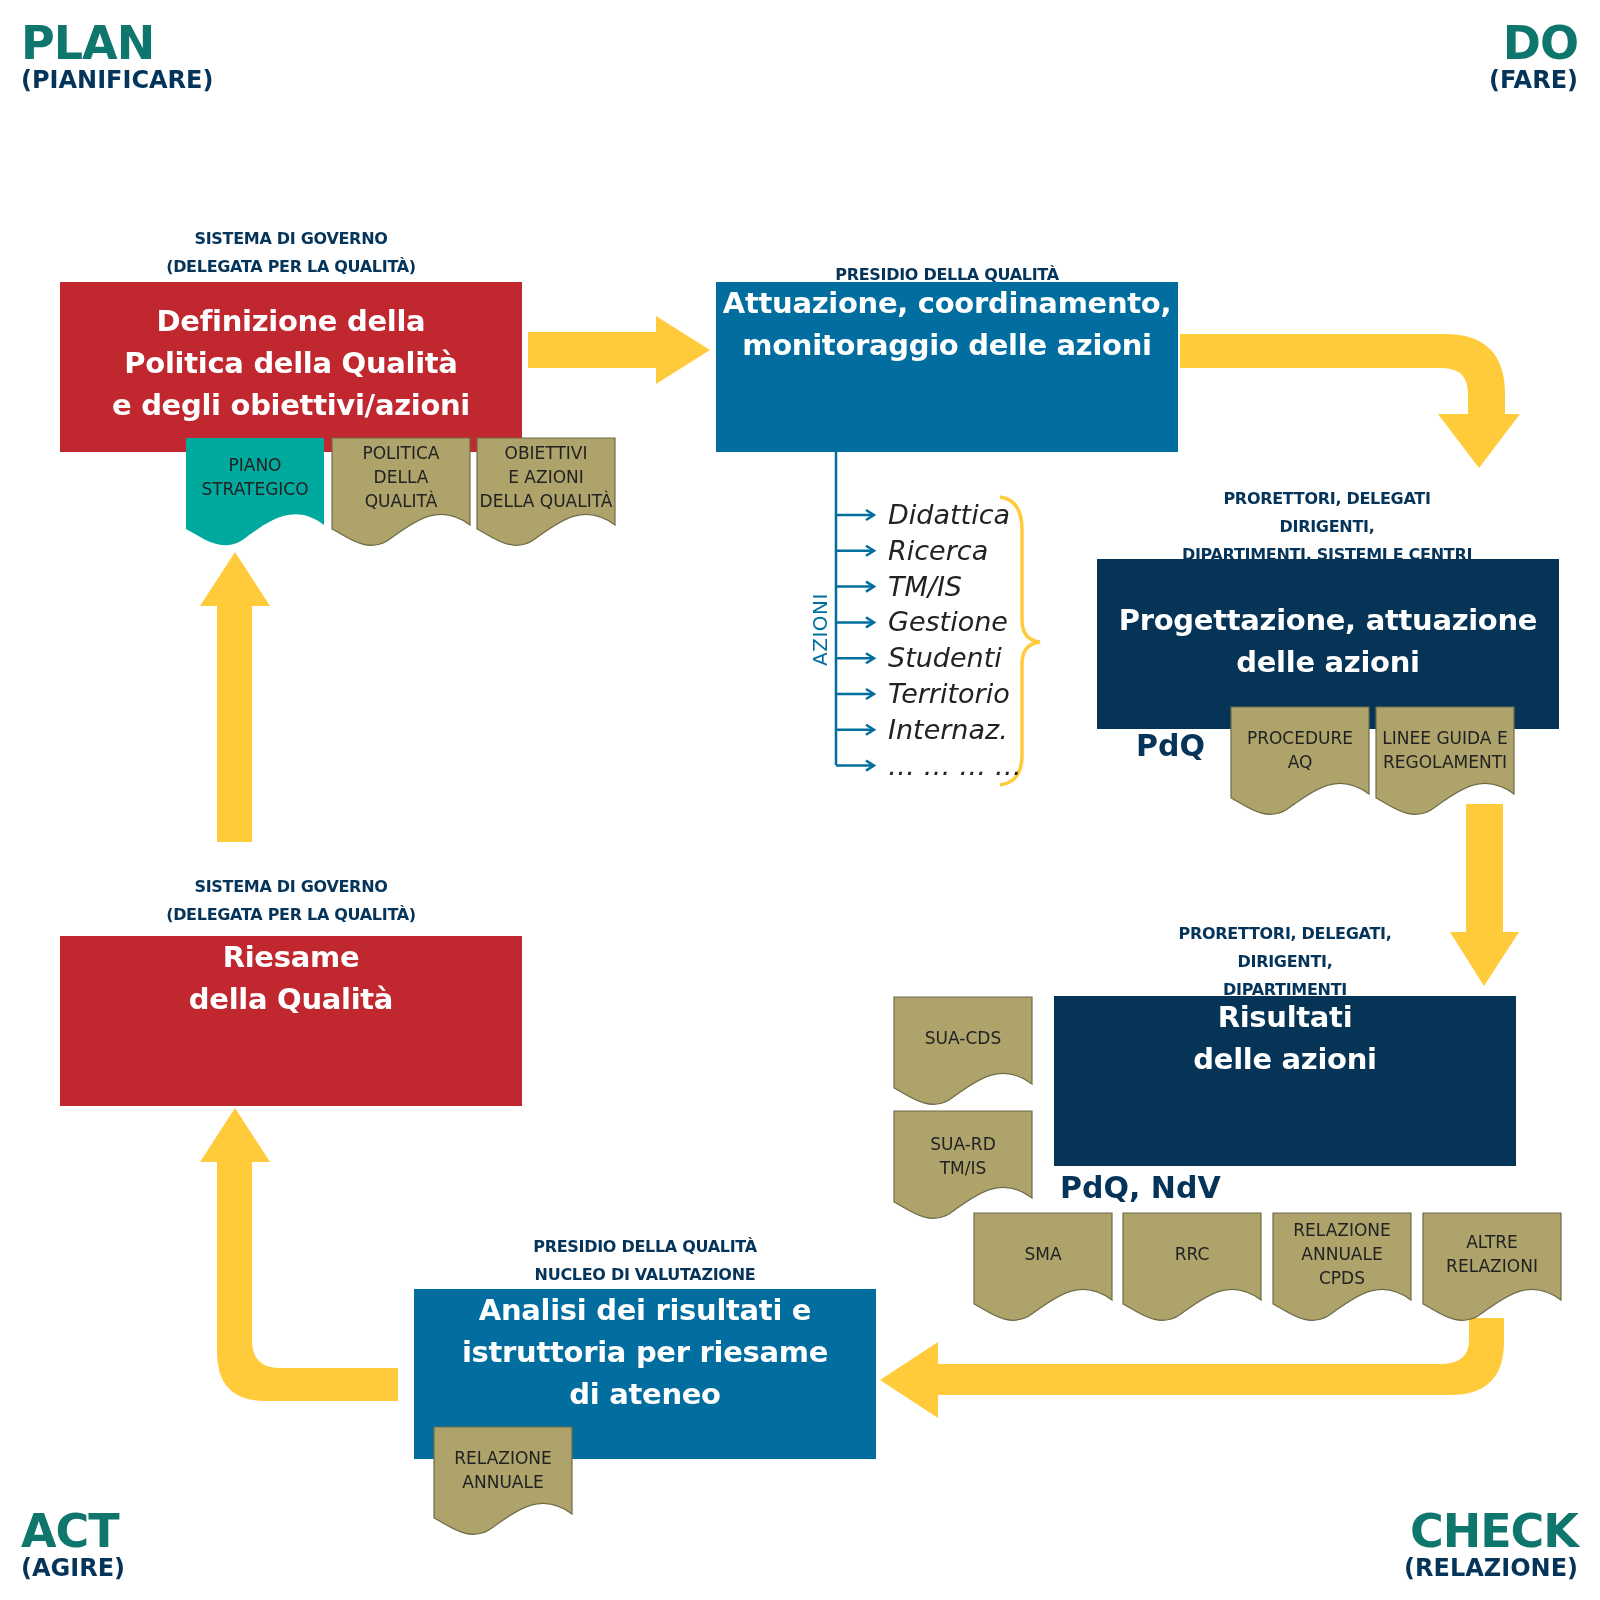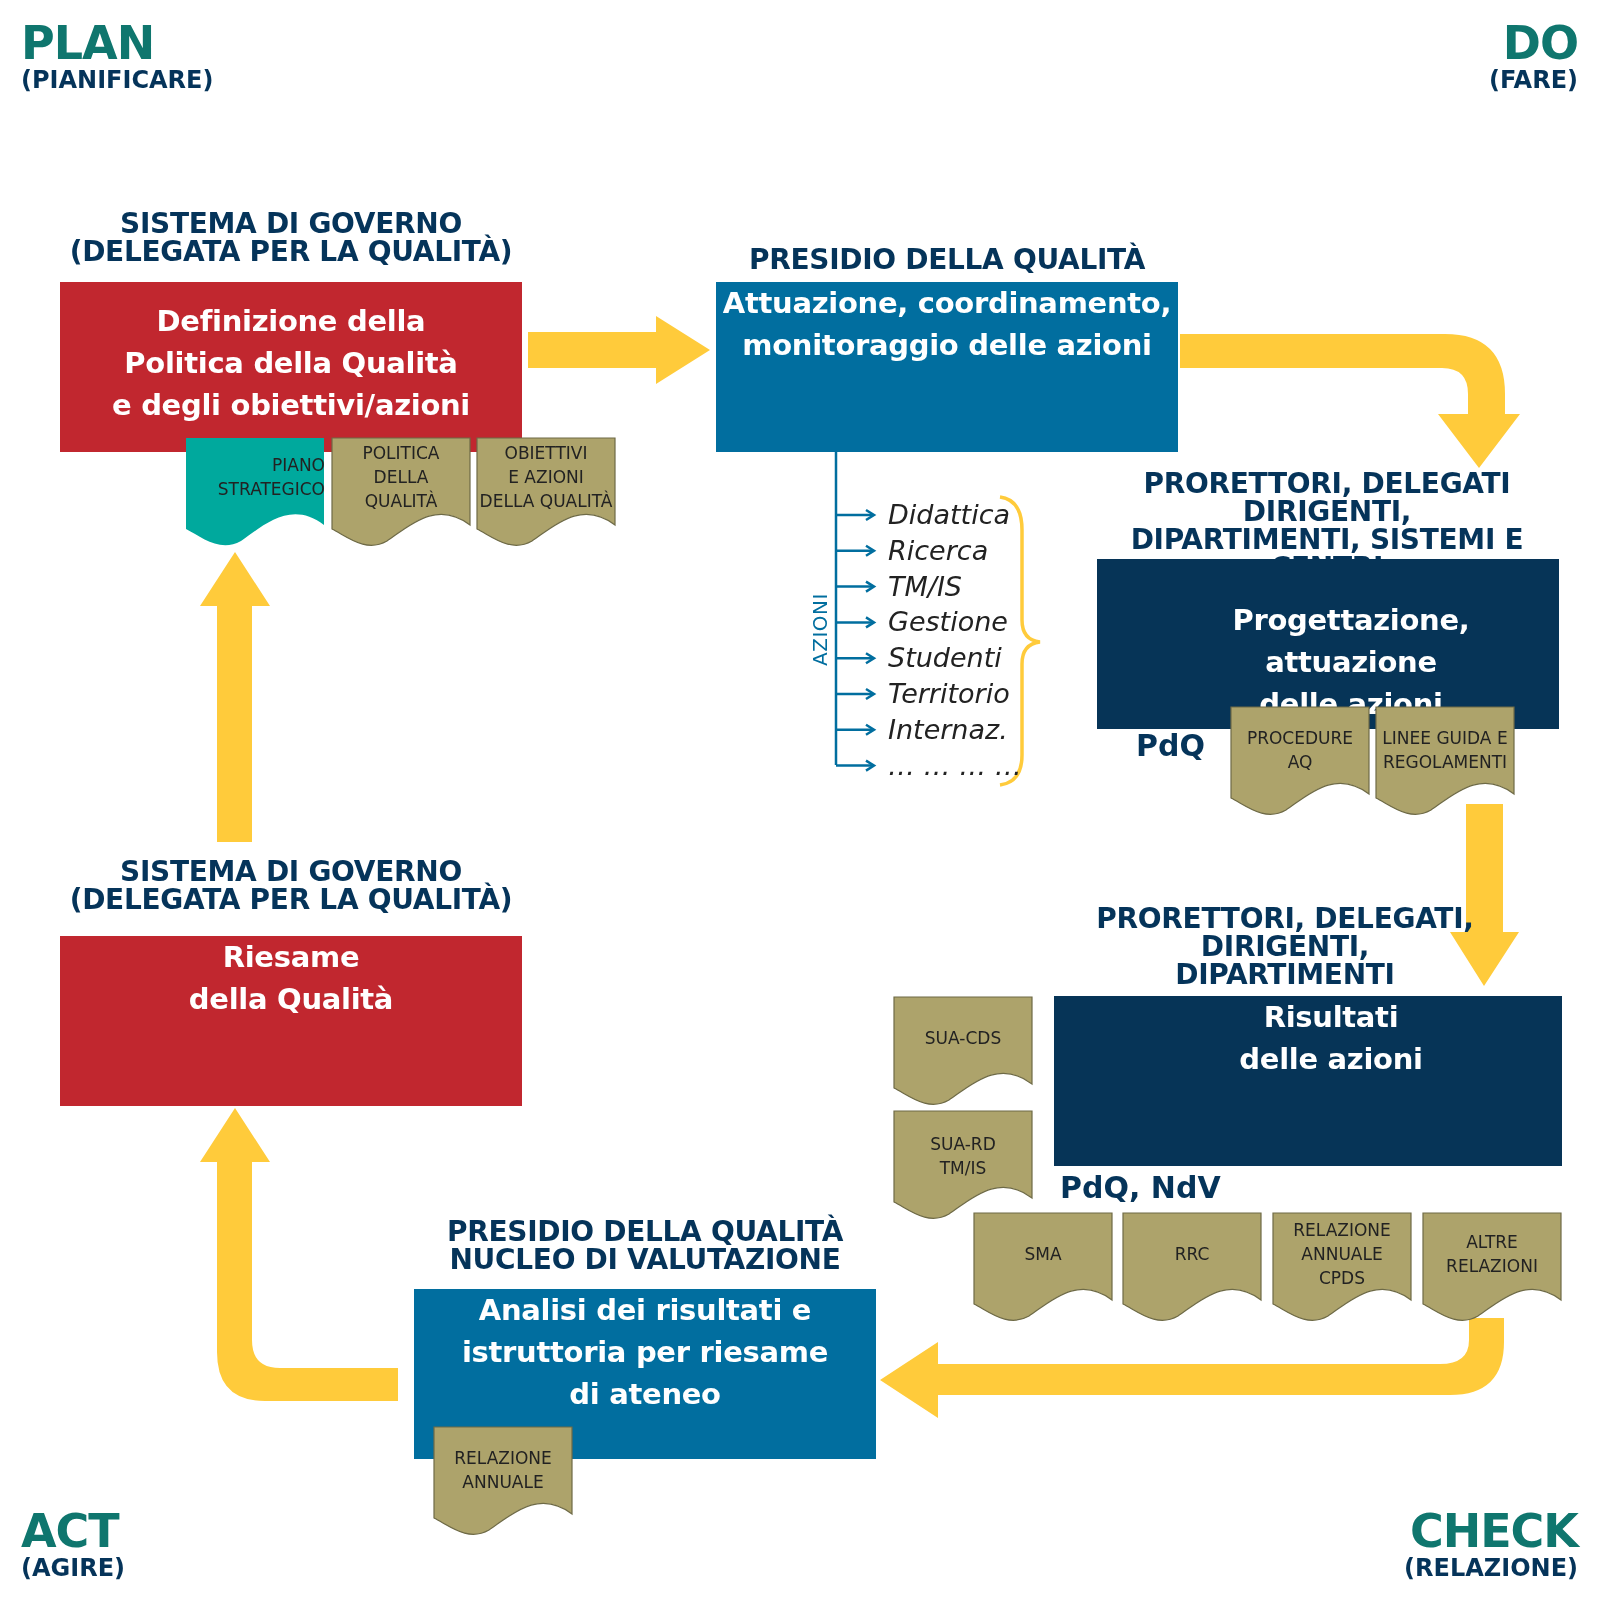--- a/index.html
+++ b/index.html
@@ -2,26 +2,26 @@
 <html><head>
 <meta charset="utf-8">
 <style>
   html, body { margin: 0; padding: 0; background: #ffffff; }
   body { width: 1600px; height: 1600px; position: relative; overflow: hidden;
          font-family: "DejaVu Sans", sans-serif; color: #05345a; }
   .abs { position: absolute; }
   .corner-title { font-weight: bold; font-size: 46px; line-height: 46px; color: #0f766e; letter-spacing: -1px; }
   .corner-sub { font-weight: bold; font-size: 24px; line-height: 28px; color: #05345a; }
   .right { text-align: right; }
-  .actor { font-weight: bold; font-size: 28px; line-height: 28px; text-align: center; color: #05345a; letter-spacing: -0.3px; }
+  .actor { font-weight: bold; font-size: 16px; line-height: 28px; text-align: center; color: #05345a; letter-spacing: -0.3px; margin-top: 15px; }
   .box { display: flex; align-items: flex-start; justify-content: center; text-align: center;
          color: #fff; font-weight: bold; font-size: 29px; line-height: 42px; letter-spacing: -0.3px; }
   .red { background: #c1272f; }
   .blue { background: #016e9f; }
-  .navy { background: #063457; padding-left: 46px; }
+  .navy { background: #063457; }
   .doc { position: absolute; }
   .doc svg { position: absolute; left: 0; top: 0; }
   .doc .lbl { position: absolute; left: 0; right: 0; text-align: center; font-size: 17px; line-height: 24px; color: #222; }
   .pdq { font-weight: bold; font-size: 30px; color: #05345a; }
   .azioni-list { font-size: 27px; line-height: 35.8px; color: #222; font-style: italic; }
   .azioni-label { font-size: 20px; color: #016e9f; transform: rotate(-90deg); transform-origin: left top; letter-spacing: 0.5px; }
 </style>
 </head>
 <body>
 
@@ -89,21 +89,21 @@
   <div>
     <div>Definizione della</div>
     <div>Politica della Qualità</div>
     <div>e degli obiettivi/azioni</div>
   </div>
 </div>
 <div class="doc" style="left:185px;top:437px;width:140px;height:110px">
     <svg width="140" height="110">
       <path d="M1,1 L139,1 L139,88 C105,62 77,90 56,104 C35,116 16.8,100 1,92 Z" fill="#00a99d" stroke="none" stroke-width="1.2"></path>
     </svg>
-    <div class="lbl" style="top: 16px; text-align: right;">
+    <div class="lbl" style="top: 16px;">
       <div>PIANO</div>
       <div>STRATEGICO</div>
     </div>
   </div>
 <div class="doc" style="left:331px;top:437px;width:140px;height:110px">
     <svg width="140" height="110">
       <path d="M1,1 L139,1 L139,88 C105,62 77,90 56,104 C35,116 16.8,100 1,92 Z" fill="#ada36b" stroke="#6e6a46" stroke-width="1.2"></path>
     </svg>
     <div class="lbl" style="top: 4px;">
       <div>POLITICA</div>

